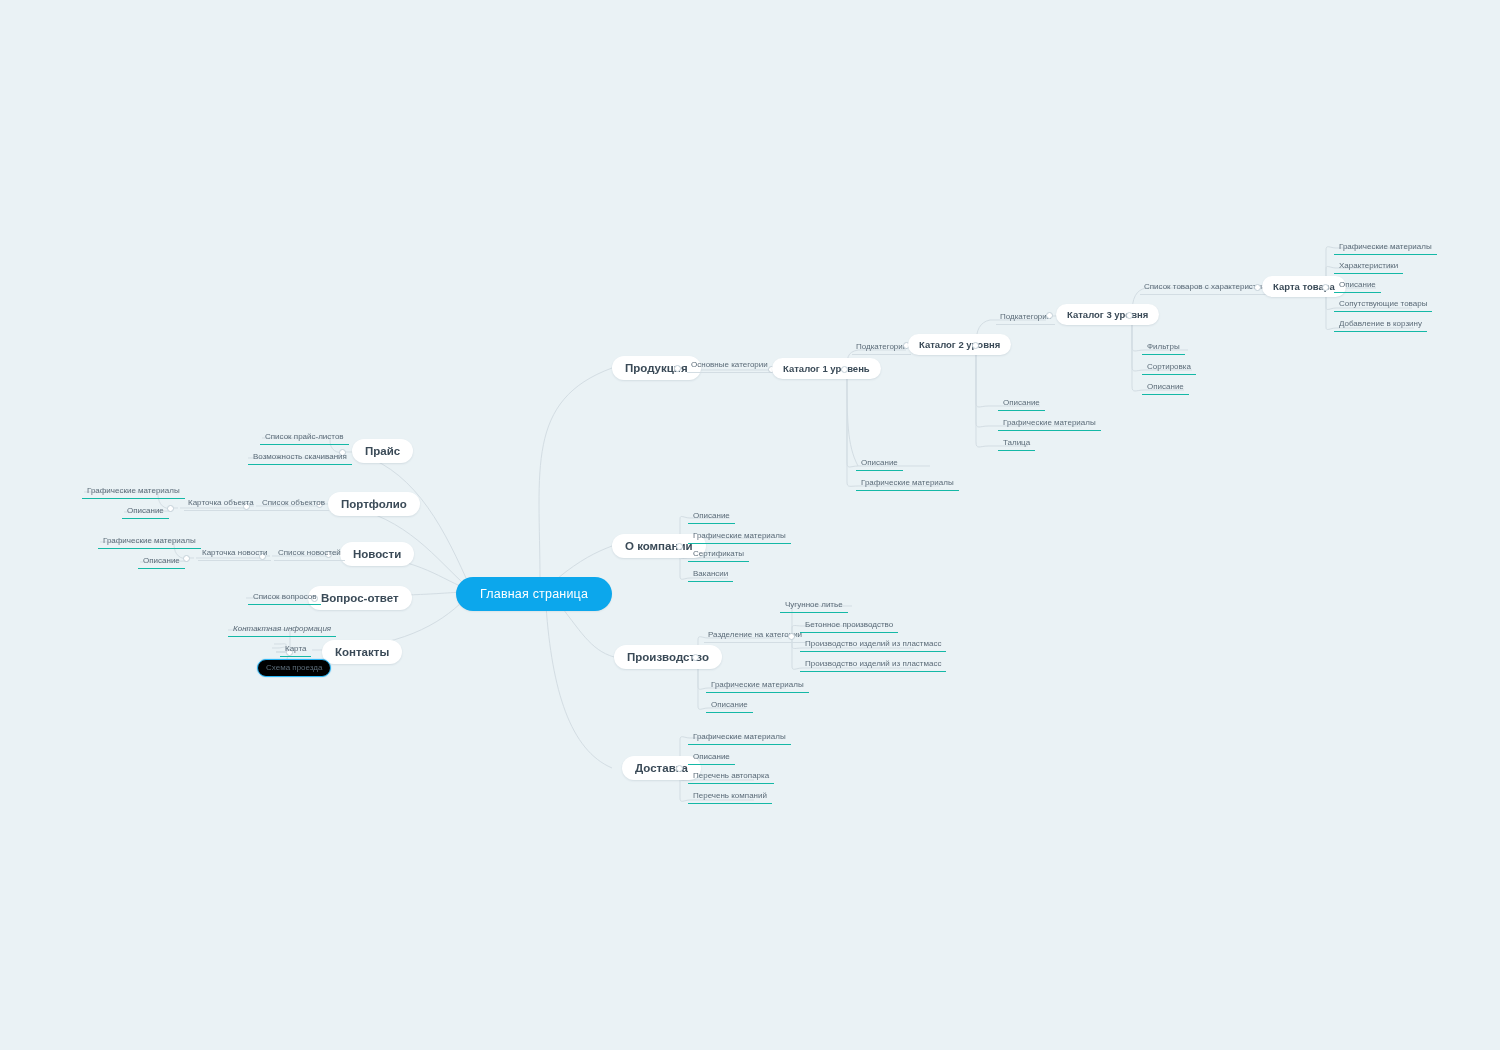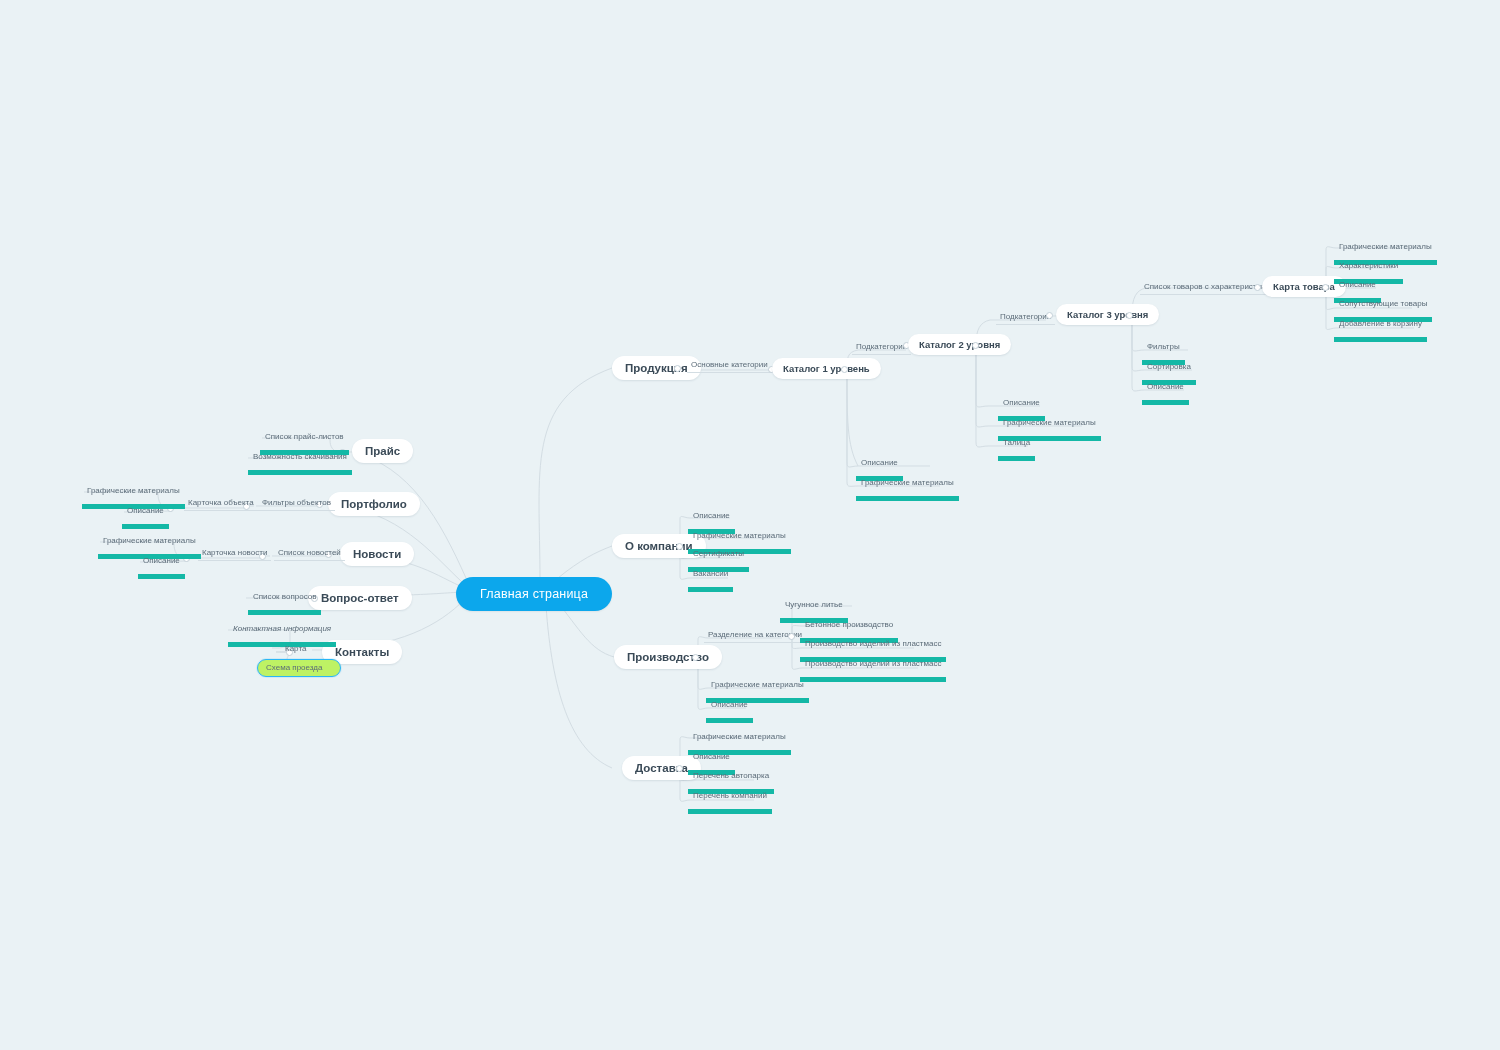--- a/index.html
+++ b/index.html
@@ -58,34 +58,34 @@
   .label {
     color: #5b6b78;
     font-size: 8px;
     padding: 2px 4px 3px 4px;
     border-bottom: 1px solid #d3dde3;
   }
   
   .leaf {
     color: #5b6b78;
     font-size: 8px;
-    padding: 2px 5px 9px 5px;
-    border-bottom: 5px solid #14b8a6;
+    padding: 2px 5px 3px 5px;
+    border-bottom: 1px solid #14b8a6;
   }
   .leaf.right-align {
     text-align: right;
   }
   
   .selected {
-    background: #bef264;
+    background: #000000;
     border: 1.4px solid #29b6f6;
     border-radius: 10px;
     color: #5b6b78;
     font-size: 8px;
-    padding: 3px 18px 4px 8px;
+    padding: 3px 8px 4px 8px;
     box-shadow: 0 0 0 1px rgba(41,182,246,.12);
   }
   .junction {
     position: absolute;
     width: 7px;
     height: 7px;
     border-radius: 50%;
     background: #ffffff;
     border: 1px solid #c3d0d8;
     box-sizing: border-box;
@@ -278,21 +278,21 @@
 
   <div class="node pill" style="left:352px; top:439px;">Прайс</div>
   <div class="junction" style="left:339px; top:449px;"></div>
 
   <div class="node leaf right-align" style="left:260px; top:430px;">Список прайс-листов</div>
   <div class="node leaf right-align" style="left:248px; top:450px;">Возможность скачивания</div>
 
   <div class="node pill" style="left:328px; top:492px;">Портфолио</div>
   <div class="junction" style="left:316px; top:501px;"></div>
 
-  <div class="node label right-align" style="left:258px; top:496px;">Фильтры объектов</div>
+  <div class="node label right-align" style="left:258px; top:496px;">Список объектов</div>
   <div class="junction" style="left:243px; top:503px;"></div>
 
   <div class="node label right-align" style="left:184px; top:496px;">Карточка объекта</div>
   <div class="junction" style="left:167px; top:505px;"></div>
 
   <div class="node leaf right-align" style="left:82px; top:484px;">Графические материалы</div>
   <div class="node leaf right-align" style="left:122px; top:504px;">Описание</div>
 
   <div class="node pill" style="left:340px; top:542px;">Новости</div>
   <div class="junction" style="left:325px; top:551px;"></div>

